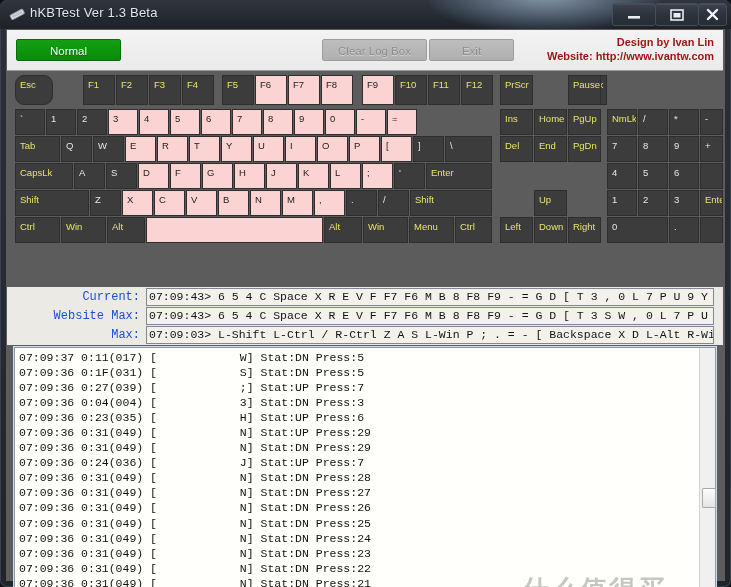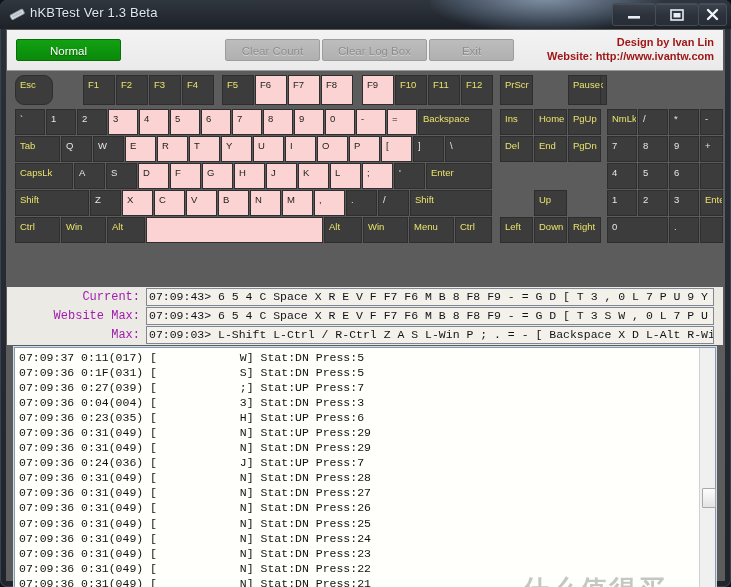--- a/index.html
+++ b/index.html
@@ -58,21 +58,21 @@
   .key.up{background:#3c3c3c;color:#e8e36a;}
   .key.up.plain{color:#e6e6e6;}
   .key.hit{background:#fbd3d3;color:#1d1d1d;border-color:#2e2e2e;}
 
   
   #readouts{position:absolute;left:1px;top:258px;width:716px;height:58px;
             background:#eceae4;}
   .ro-row{position:absolute;left:0;width:716px;height:19px;}
   .ro-lab{position:absolute;left:0;width:133px;text-align:right;
           font-family:"Liberation Mono","DejaVu Sans Mono",monospace;
-          font-size:12px;color:#a21caf;line-height:18px;}
+          font-size:12px;color:#1d4ed8;line-height:18px;}
   .ro-val{position:absolute;left:139px;width:568px;height:18px;
           background:#f3f1ea;border:1px solid #7f8795;box-sizing:border-box;
           font-family:"Liberation Mono","DejaVu Sans Mono",monospace;
           font-size:11.5px;color:#101418;line-height:16px;padding-left:2px;
           overflow:hidden;white-space:nowrap;}
 
   
   #logwrap{position:absolute;left:8px;top:318px;width:702px;height:255px;
            background:#fffffb;border:1px solid #8a98ab;box-sizing:border-box;
            box-shadow:0 0 0 1px #cfdcea;}
@@ -124,21 +124,20 @@
       <svg width="27" height="21">
         <path d="M9 6 L18 15 M18 6 L9 15" stroke="#f2f6fb" stroke-width="2.4" stroke-linecap="round"></path>
       </svg>
     </div>
   </div>
 
   <div id="client">
 
     <div id="toolbar">
       <div class="tbtn on" id="tb0">Normal</div>
-      <div class="tbtn off" id="tb2">Clear Count</div>
       <div class="tbtn off" id="tb4">Exit</div>
       <div class="tbtn off" id="tb3">Clear Log Box</div>
       <div id="credit">
         <div>Design by Ivan Lin</div>
         <div>Website: http://www.ivantw.com</div>
       </div>
     </div>
 
     <div id="kbd">
         <div class="key up" style="left: 8px; top: 4px; width: 38px; height: 30px; border-radius: 9px;">Esc</div>
@@ -163,21 +162,20 @@
         <div class="key hit" style="left: 101px; top: 38px; width: 30px; height: 26px;">3</div>
         <div class="key hit" style="left: 132px; top: 38px; width: 30px; height: 26px;">4</div>
         <div class="key hit" style="left: 163px; top: 38px; width: 30px; height: 26px;">5</div>
         <div class="key hit" style="left: 194px; top: 38px; width: 30px; height: 26px;">6</div>
         <div class="key hit" style="left: 225px; top: 38px; width: 30px; height: 26px;">7</div>
         <div class="key hit" style="left: 256px; top: 38px; width: 30px; height: 26px;">8</div>
         <div class="key hit" style="left: 287px; top: 38px; width: 30px; height: 26px;">9</div>
         <div class="key hit" style="left: 318px; top: 38px; width: 30px; height: 26px;">0</div>
         <div class="key hit" style="left: 349px; top: 38px; width: 30px; height: 26px;">-</div>
         <div class="key hit" style="left: 380px; top: 38px; width: 30px; height: 26px;">=</div>
-        <div class="key up" style="left: 411px; top: 38px; width: 74px; height: 26px;">Backspace</div>
         <div class="key up" style="left: 493px; top: 38px; width: 33px; height: 26px;">Ins</div>
         <div class="key up" style="left: 527px; top: 38px; width: 33px; height: 26px;">Home</div>
         <div class="key up" style="left: 561px; top: 38px; width: 33px; height: 26px;">PgUp</div>
         <div class="key up" style="left: 600px; top: 38px; width: 30px; height: 26px;">NmLk</div>
         <div class="key up plain" style="left: 631px; top: 38px; width: 30px; height: 26px;">/</div>
         <div class="key up plain" style="left: 662px; top: 38px; width: 30px; height: 26px;">*</div>
         <div class="key up plain" style="left: 693px; top: 38px; width: 23px; height: 26px;">-</div>
         <div class="key up" style="left: 8px; top: 65px; width: 45px; height: 26px;">Tab</div>
         <div class="key up plain" style="left: 54px; top: 65px; width: 31px; height: 26px;">Q</div>
         <div class="key up plain" style="left: 86px; top: 65px; width: 31px; height: 26px;">W</div>

